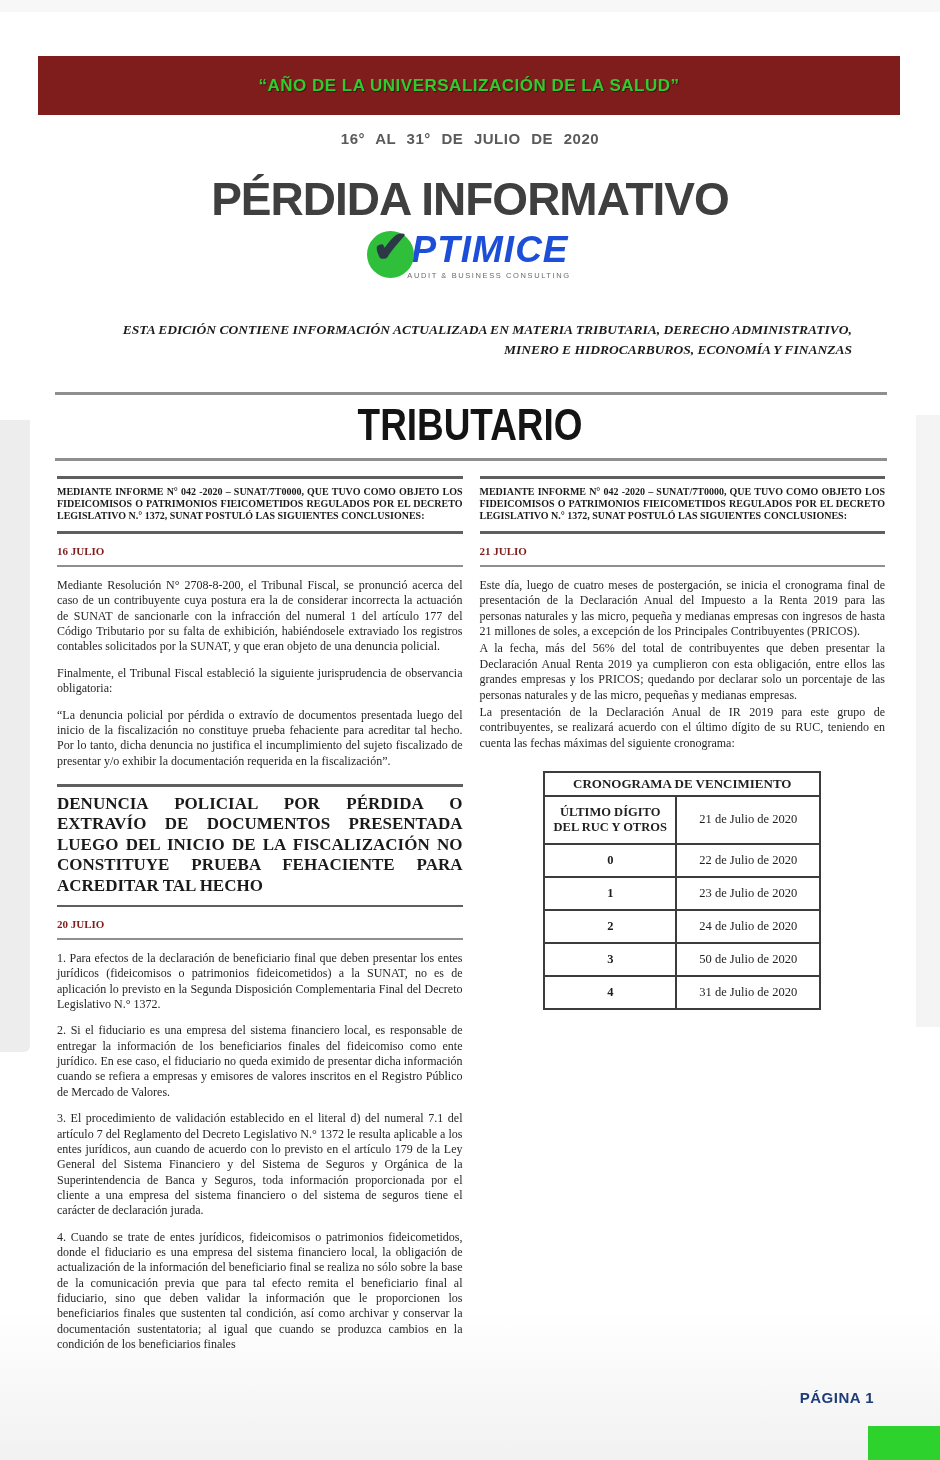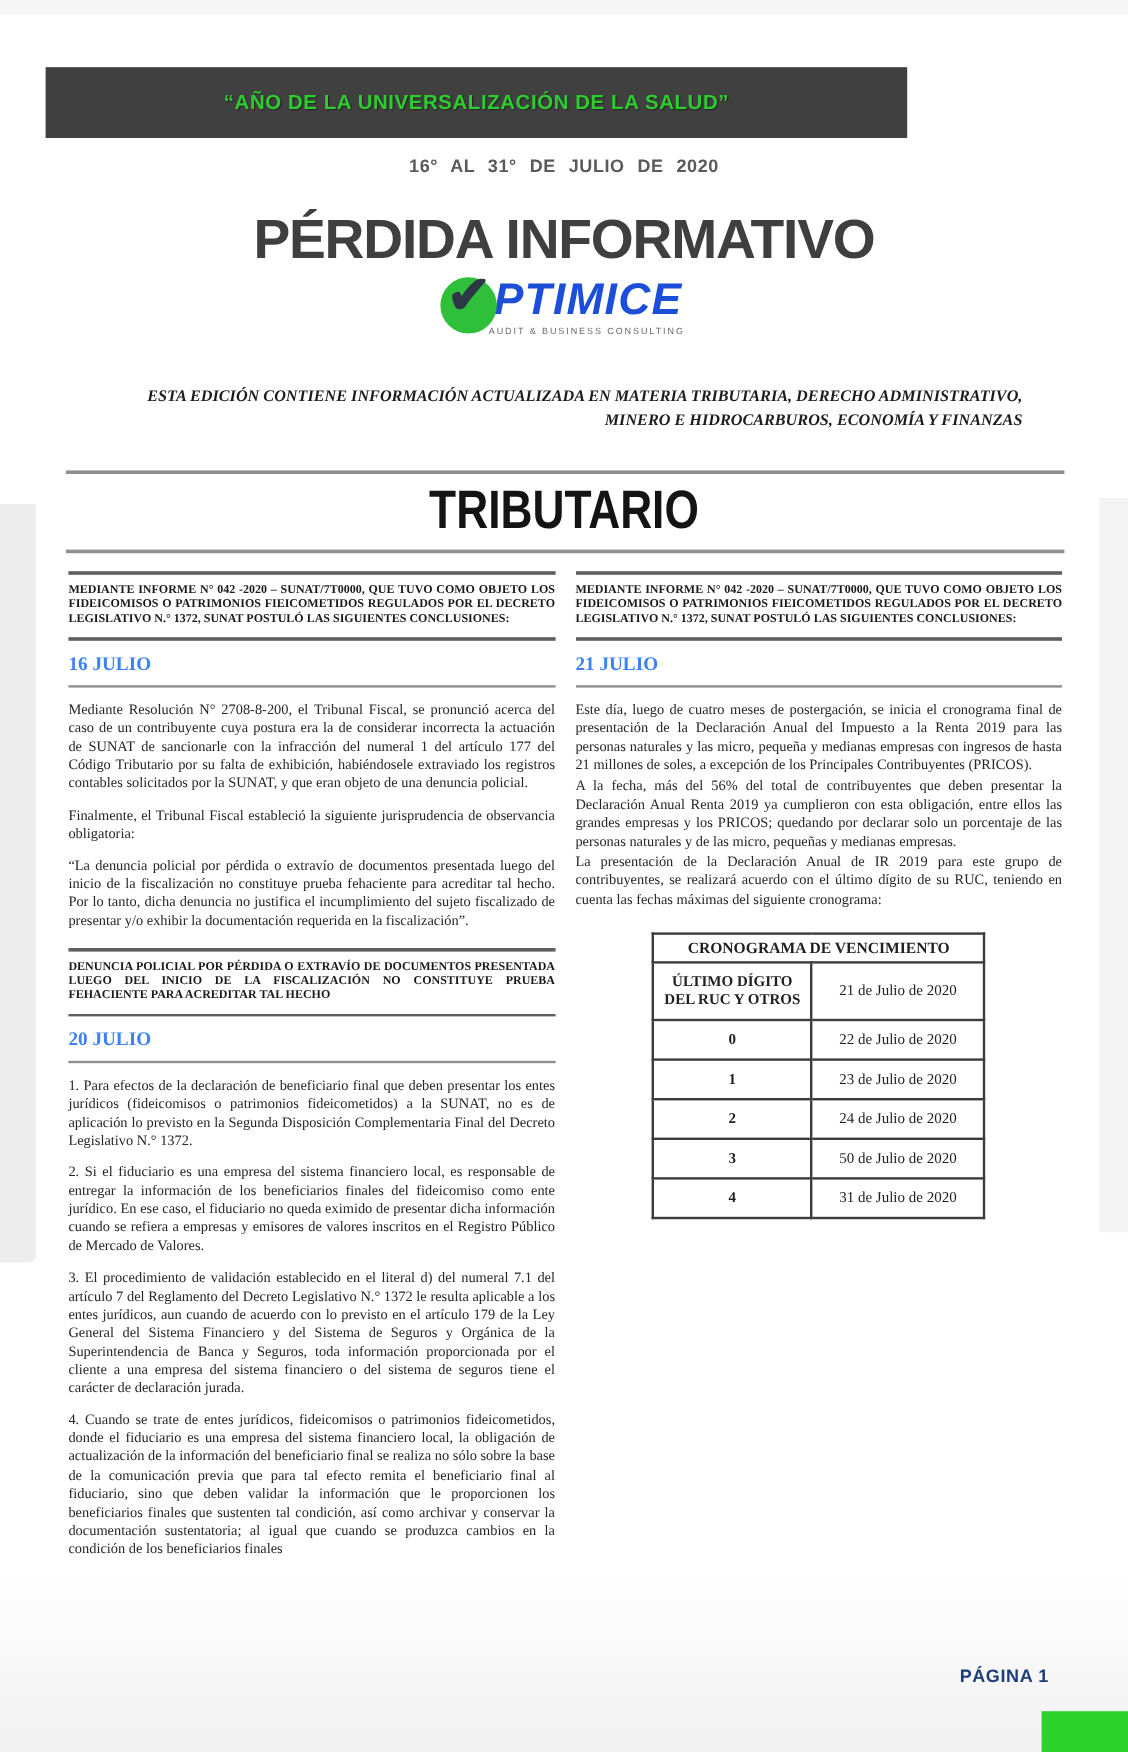--- a/index.html
+++ b/index.html
@@ -11,21 +11,21 @@
   }
   .page{position:absolute;inset:0;background:#ffffff;}
   
   .edge-left{position:absolute;left:0;top:420px;width:30px;height:632px;background:#ededee;border-radius:0 0 6px 0;}
   .edge-right{position:absolute;right:0;top:415px;width:24px;height:612px;background:#f4f4f5;}
   .edge-bottom{position:absolute;left:0;right:0;bottom:0;height:150px;
     background:linear-gradient(180deg, rgba(120,120,120,0) 0%, rgba(120,120,120,0.10) 100%);}
   .edge-top{position:absolute;left:0;top:0;right:0;height:12px;background:#f7f7f7;}
 
   .banner{
-    position:absolute;left:38px;top:56px;width:718px;height:59px;background:#404040;
+    position:absolute;left:38px;top:56px;width:862px;height:59px;background:#7f1d1d;
     display:flex;align-items:center;justify-content:center;
   }
   .banner span{
     font-family:"Liberation Sans", sans-serif;font-weight:bold;font-size:17px;
     color:#2ecc2e;letter-spacing:.5px;text-shadow:1px 1px 1px rgba(0,0,0,.45);
   }
   .dateline{
     position:absolute;left:0;right:0;top:130px;text-align:center;
     font-family:"Liberation Sans", sans-serif;font-weight:bold;font-size:15px;
     color:#5a5a5a;letter-spacing:.5px;word-spacing:6px;
@@ -66,30 +66,30 @@
   .rule-b{position:absolute;left:55px;right:53px;top:458px;border-top:3px solid #8f8f8f;}
 
   .columns{position:absolute;left:57px;right:55px;top:476px;display:flex;gap:17px;}
   .col{flex:1 1 0;min-width:0;}
   .col-header{
     border-top:3px solid #5f5f5f;border-bottom:3px solid #5f5f5f;
     padding:7px 0 9px;font-weight:bold;font-size:10px;line-height:1.2;
     text-align:justify;color:#1a1a1a;
   }
   .date-heading{
-    font-weight:bold;font-size:16px;color:#3b82f6;
+    font-weight:bold;font-size:11px;color:#7f1d1d;
     padding:11px 0 8px;border-bottom:2px solid #8f8f8f;
   }
   .para{
     font-size:12px;line-height:1.28;text-align:justify;color:#262626;margin:11px 0 0;
   }
   .para.tight{margin-top:2px;}
   .sub-header{
     margin-top:15px;border-top:3px solid #5f5f5f;border-bottom:2px solid #5f5f5f;
-    padding:7px 0 9px;font-weight:bold;font-size:10px;line-height:1.2;
+    padding:7px 0 9px;font-weight:bold;font-size:17px;line-height:1.2;
     text-align:justify;color:#1a1a1a;
   }
   table.cronograma{
     margin:20px auto 0;border-collapse:collapse;border:2px solid #3c3c3c;width:278px;
   }
   table.cronograma td{
     border:2px solid #3c3c3c;text-align:center;vertical-align:middle;
     font-size:12.5px;color:#1f1f1f;padding:8px 6px;
   }
   table.cronograma td.title-cell{font-weight:bold;font-size:13px;padding:3px 4px;}

